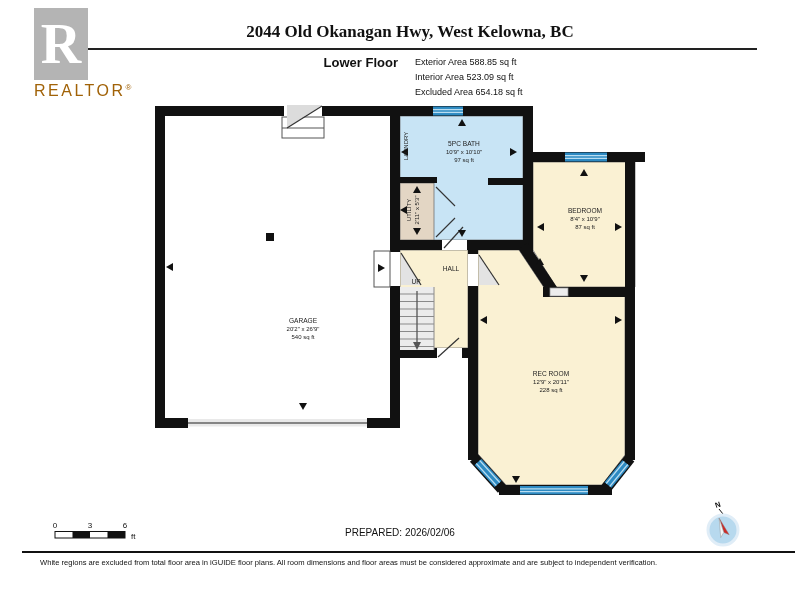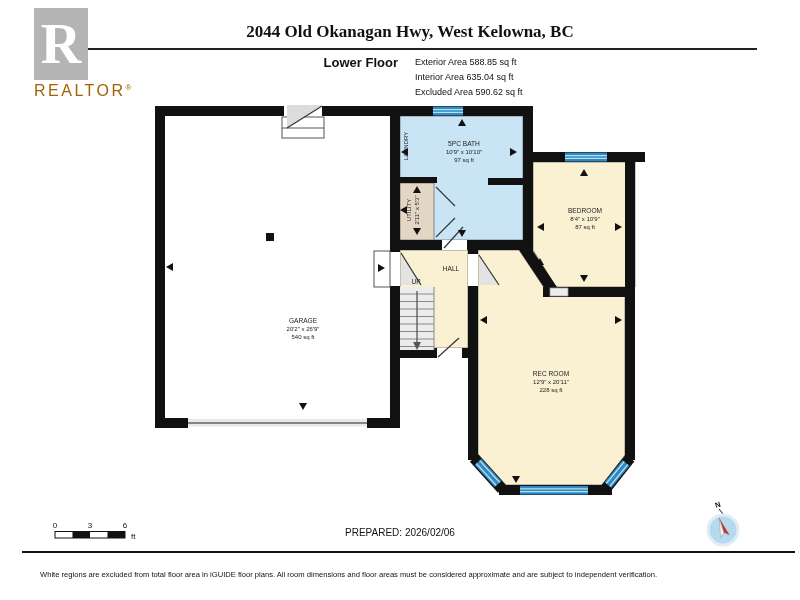--- a/index.html
+++ b/index.html
@@ -13,43 +13,43 @@
   .logo-letter{font-family:"Liberation Serif",serif;font-weight:bold;font-size:56px;color:#ffffff;line-height:1;}
   .logo-brand{position:absolute;left:34px;top:82px;z-index:3;color:#a16207;font-size:16px;
               letter-spacing:2.5px;font-weight:400;}
   .logo-reg{font-size:8px;vertical-align:super;letter-spacing:0;}
   
   .title{left:100px;top:22px;width:620px;text-align:center;font-size:17px;font-weight:bold;font-family:Liberation Serif, serif;}
   .floor-label{left:250px;top:55px;width:148px;text-align:right;font-size:13px;font-weight:bold;}
   .stats{left:408px;top:55px;font-size:9px;line-height:14.8px;margin-left:7px;}
   
   .prepared{left:300px;top:527px;width:200px;text-align:center;font-size:10px;}
-  .disclaimer{left:40px;top:558px;width:740px;font-size:7.6px;color:#111;margin-top:12px;}
+  .disclaimer{left:40px;top:558px;width:740px;font-size:7.6px;color:#111;}
   
   .plabel{font-family:"Liberation Sans",sans-serif;fill:#222;}
   .nm{font-size:6.6px;}
   .dm{font-size:6px;}
   .sc{font-size:8px;fill:#111;}
 </style>
 </head>
 <body>
 
 <div class="page">
 
   <div class="logo-block">
     <span class="logo-letter">R</span>
   </div>
   <div class="logo-brand"><span>REALTOR</span><span class="logo-reg">®</span></div>
 
   <div class="hdr title">2044 Old Okanagan Hwy, West Kelowna, BC</div>
   <div class="hdr floor-label">Lower Floor</div>
   <div class="hdr stats">
     <div>Exterior Area 588.85 sq ft</div>
-    <div>Interior Area 635.04 sq ft</div>
-    <div>Excluded Area 590.62 sq ft</div>
+    <div>Interior Area 523.09 sq ft</div>
+    <div>Excluded Area 654.18 sq ft</div>
   </div>
 
   <svg class="plan-svg" width="800" height="600" viewBox="0 0 800 600">
 
     <line x1="40" y1="49" x2="757" y2="49" stroke="#222" stroke-width="2"></line>
     <line x1="22" y1="552" x2="795" y2="552" stroke="#111" stroke-width="2"></line>
 
     <g>
       <rect x="400" y="116" width="123" height="124" fill="#c8e4f5" stroke="#6a6a6a" stroke-width="0.75"></rect>
       <rect x="400" y="183" width="34" height="57" fill="#e3d6c4" stroke="#6a6a6a" stroke-width="0.75"></rect>

